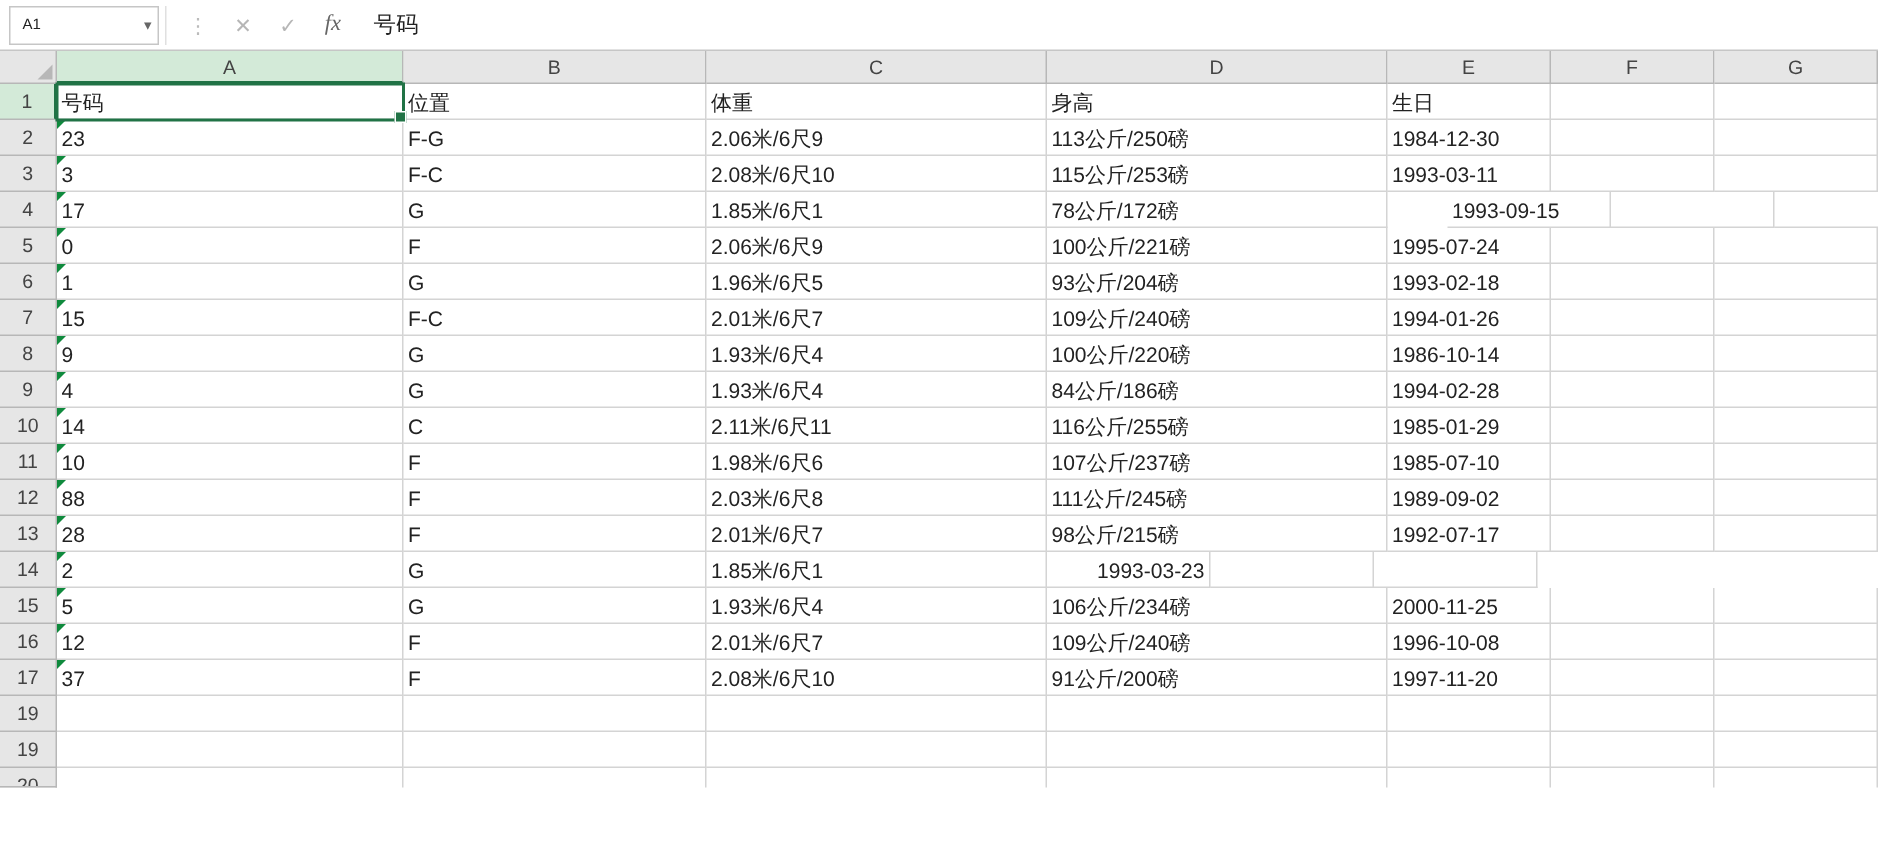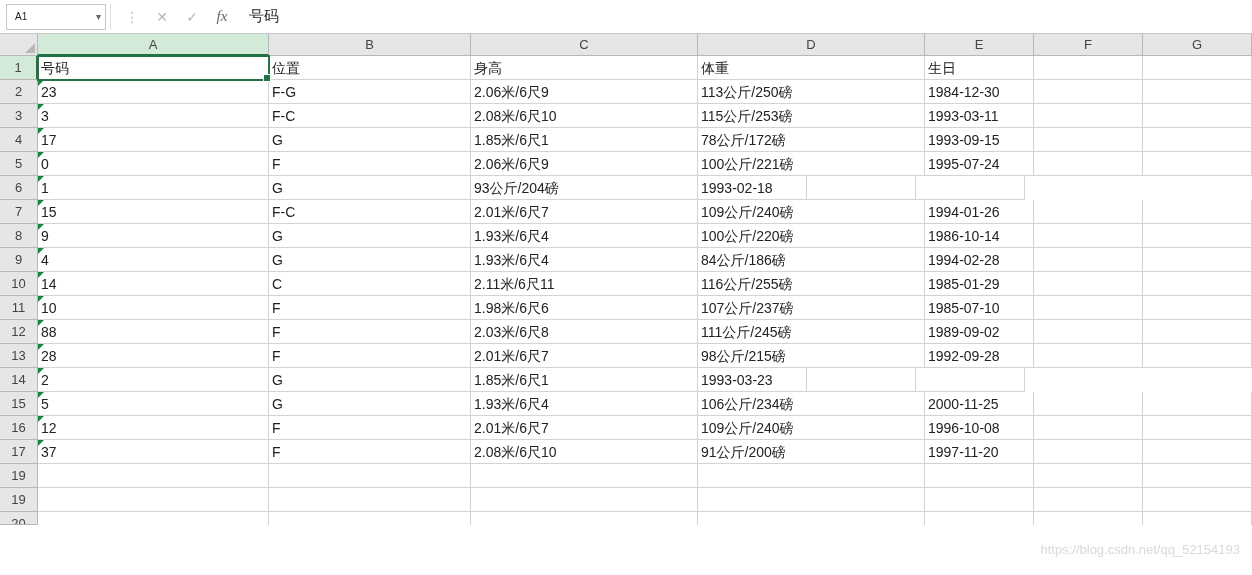--- a/index.html
+++ b/index.html
@@ -241,22 +241,22 @@
       <div class="row-hdr">16</div>
       <div class="row-hdr">17</div>
       <div class="row-hdr">19</div>
       <div class="row-hdr">19</div>
       <div class="row-hdr" style="height: 13px; line-height: 24px; overflow: hidden;">20</div>
     </div>
   <div class="cells" id="cells">
       <div class="row">
         <div class="cell selected" style="width: 231px;">号码</div>
         <div class="cell" style="width: 202px;">位置</div>
+        <div class="cell" style="width: 227px;">体重</div>
         <div class="cell" style="width: 227px;">身高</div>
-        <div class="cell" style="width: 227px;">体重</div>
         <div class="cell" style="width: 109px;">生日</div>
         <div class="cell" style="width: 109px;"></div>
         <div class="cell" style="width: 109px;"></div>
       </div>
       <div class="row">
         <div class="cell text-err" style="width: 231px;">23</div>
         <div class="cell" style="width: 202px;">F-G</div>
         <div class="cell" style="width: 227px;">2.06米/6尺9</div>
         <div class="cell" style="width: 227px;">113公斤/250磅</div>
         <div class="cell" style="width: 109px;">1984-12-30</div>
@@ -270,36 +270,37 @@
         <div class="cell" style="width: 227px;">115公斤/253磅</div>
         <div class="cell" style="width: 109px;">1993-03-11</div>
         <div class="cell" style="width: 109px;"></div>
         <div class="cell" style="width: 109px;"></div>
       </div>
       <div class="row">
         <div class="cell text-err" style="width: 231px;">17</div>
         <div class="cell" style="width: 202px;">G</div>
         <div class="cell" style="width: 227px;">1.85米/6尺1</div>
         <div class="cell" style="width: 227px;">78公斤/172磅</div>
-        <div class="cell" style="width: 109px;">1993-09-15</div>
+        <div class="cell" style="width: 109px; margin-left: 40px;">1993-09-15</div>
         <div class="cell" style="width: 109px;"></div>
         <div class="cell" style="width: 109px;"></div>
       </div>
       <div class="row">
         <div class="cell text-err" style="width: 231px;">0</div>
         <div class="cell" style="width: 202px;">F</div>
         <div class="cell" style="width: 227px;">2.06米/6尺9</div>
         <div class="cell" style="width: 227px;">100公斤/221磅</div>
         <div class="cell" style="width: 109px;">1995-07-24</div>
         <div class="cell" style="width: 109px;"></div>
         <div class="cell" style="width: 109px;"></div>
       </div>
       <div class="row">
         <div class="cell text-err" style="width: 231px;">1</div>
         <div class="cell" style="width: 202px;">G</div>
+        <div class="cell" style="width: 227px;">1.96米/6尺5</div>
         <div class="cell" style="width: 227px;">93公斤/204磅</div>
         <div class="cell" style="width: 109px;">1993-02-18</div>
         <div class="cell" style="width: 109px;"></div>
         <div class="cell" style="width: 109px;"></div>
       </div>
       <div class="row">
         <div class="cell text-err" style="width: 231px;">15</div>
         <div class="cell" style="width: 202px;">F-C</div>
         <div class="cell" style="width: 227px;">2.01米/6尺7</div>
         <div class="cell" style="width: 227px;">109公斤/240磅</div>
@@ -350,29 +351,29 @@
         <div class="cell" style="width: 227px;">111公斤/245磅</div>
         <div class="cell" style="width: 109px;">1989-09-02</div>
         <div class="cell" style="width: 109px;"></div>
         <div class="cell" style="width: 109px;"></div>
       </div>
       <div class="row">
         <div class="cell text-err" style="width: 231px;">28</div>
         <div class="cell" style="width: 202px;">F</div>
         <div class="cell" style="width: 227px;">2.01米/6尺7</div>
         <div class="cell" style="width: 227px;">98公斤/215磅</div>
-        <div class="cell" style="width: 109px;">1992-09-28</div>
+        <div class="cell" style="width: 109px;">1992-07-17</div>
         <div class="cell" style="width: 109px;"></div>
         <div class="cell" style="width: 109px;"></div>
       </div>
       <div class="row">
         <div class="cell text-err" style="width: 231px;">2</div>
         <div class="cell" style="width: 202px;">G</div>
         <div class="cell" style="width: 227px;">1.85米/6尺1</div>
-        <div class="cell" style="width: 109px;">1993-03-23</div>
+        <div class="cell" style="width: 109px; text-align: right;">1993-03-23</div>
         <div class="cell" style="width: 109px;"></div>
         <div class="cell" style="width: 109px;"></div>
       </div>
       <div class="row">
         <div class="cell text-err" style="width: 231px;">5</div>
         <div class="cell" style="width: 202px;">G</div>
         <div class="cell" style="width: 227px;">1.93米/6尺4</div>
         <div class="cell" style="width: 227px;">106公斤/234磅</div>
         <div class="cell" style="width: 109px;">2000-11-25</div>
         <div class="cell" style="width: 109px;"></div>
@@ -417,14 +418,13 @@
       <div class="row" style="height: 13px; overflow: hidden;">
         <div class="cell" style="width: 231px;"></div>
         <div class="cell" style="width: 202px;"></div>
         <div class="cell" style="width: 227px;"></div>
         <div class="cell" style="width: 227px;"></div>
         <div class="cell" style="width: 109px;"></div>
         <div class="cell" style="width: 109px;"></div>
         <div class="cell" style="width: 109px;"></div>
       </div>
     </div>
-  <div class="watermark">https://blog.csdn.net/qq_52154193</div>
 </div>
 
 </body></html>

